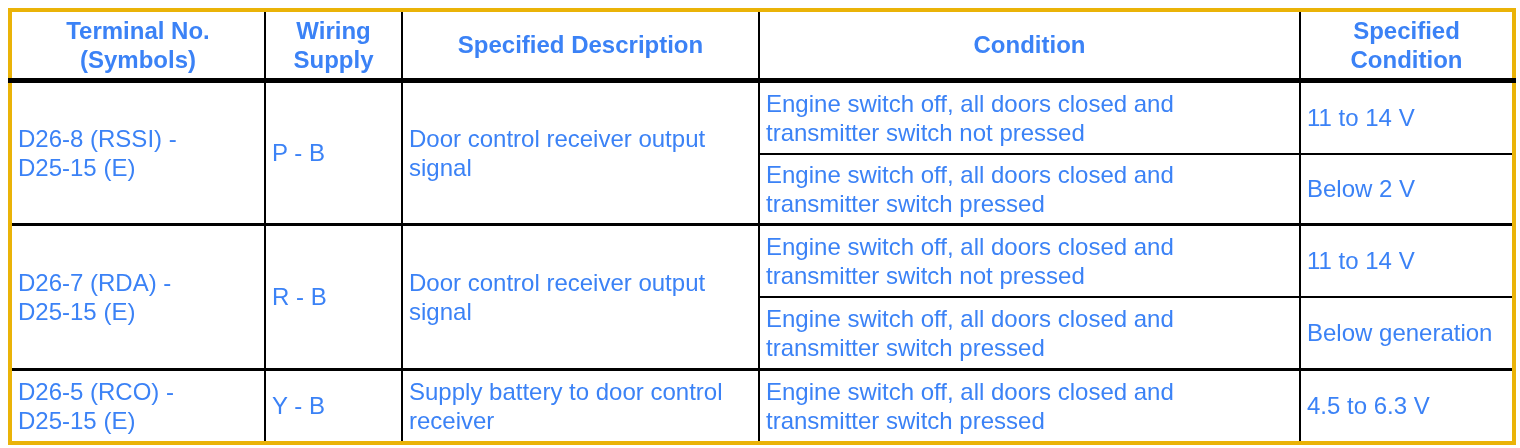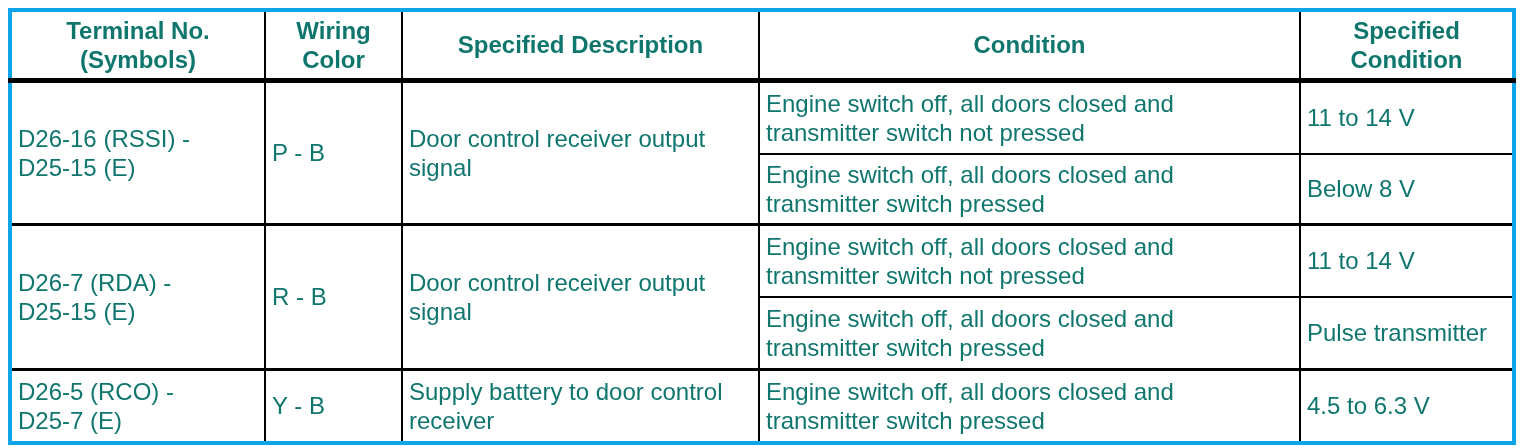--- a/index.html
+++ b/index.html
@@ -19,22 +19,22 @@
   }
   table.spec {
     position: absolute;
     left: 8px;
     top: 8px;
     width: 1504px;
     height: 433px;
     border-collapse: collapse;
     table-layout: fixed;
     background: #ffffff;
-    color: #0f766e;
-    border: 4px solid #0ea5e9;
+    color: #3b82f6;
+    border: 4px solid #eab308;
   }
   table.spec th,
   table.spec td {
     border: 2px solid #000000;
     vertical-align: middle;
     overflow: hidden;
   }
   table.spec thead th {
     border-bottom: 5px solid #000000;
     font-weight: bold;
@@ -72,58 +72,58 @@
       <col style="width:137px">
       <col style="width:357px">
       <col style="width:541px">
       <col style="width:214px">
     </colgroup>
     <thead>
       <tr class="h-head">
         <th>Terminal No.
 (Symbols)</th>
         <th>Wiring
-Color</th>
+Supply</th>
         <th>Specified Description</th>
         <th>Condition</th>
         <th>Specified
 Condition</th>
       </tr>
     </thead>
     <tbody>
 
       <tr class="h-r1a group-start">
-        <td rowspan="2">D26-16 (RSSI) -
+        <td rowspan="2">D26-8 (RSSI) -
 D25-15 (E)</td>
         <td rowspan="2">P - B</td>
         <td rowspan="2">Door control receiver output signal</td>
         <td>Engine switch off, all doors closed and transmitter switch not pressed</td>
         <td>11 to 14 V</td>
       </tr>
       <tr class="h-r1b">
         <td>Engine switch off, all doors closed and transmitter switch pressed</td>
-        <td>Below 8 V</td>
+        <td>Below 2 V</td>
       </tr>
 
       <tr class="h-r2a group-start">
         <td rowspan="2">D26-7 (RDA) -
 D25-15 (E)</td>
         <td rowspan="2">R - B</td>
         <td rowspan="2">Door control receiver output signal</td>
         <td>Engine switch off, all doors closed and transmitter switch not pressed</td>
         <td>11 to 14 V</td>
       </tr>
       <tr class="h-r2b">
         <td>Engine switch off, all doors closed and transmitter switch pressed</td>
-        <td>Pulse transmitter</td>
+        <td>Below generation</td>
       </tr>
 
       <tr class="h-r3 group-start">
         <td>D26-5 (RCO) -
-D25-7 (E)</td>
+D25-15 (E)</td>
         <td>Y - B</td>
         <td>Supply battery to door control receiver</td>
         <td>Engine switch off, all doors closed and transmitter switch pressed</td>
         <td>4.5 to 6.3 V</td>
       </tr>
     </tbody>
   </table>
 </div>
 
 </body></html>

